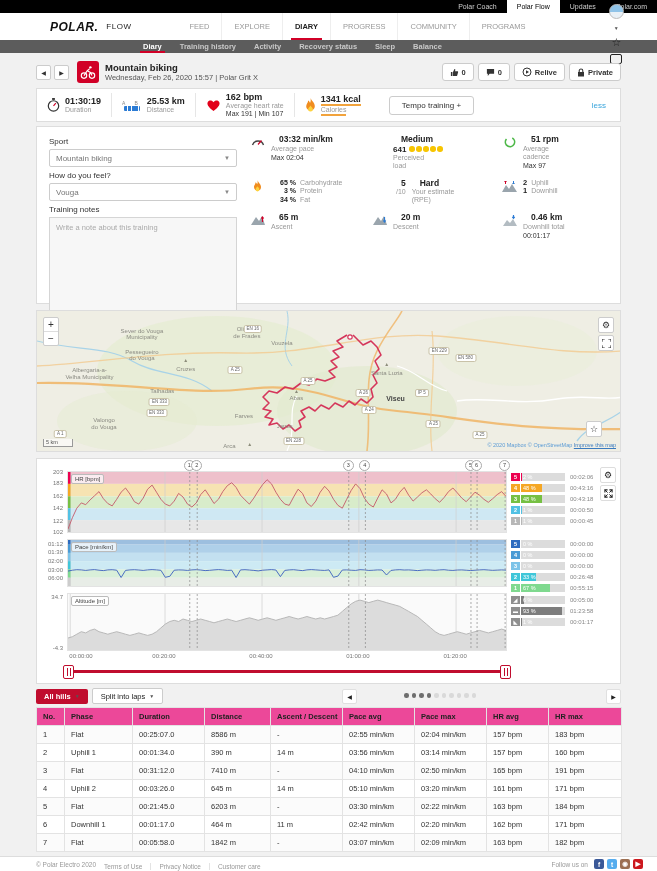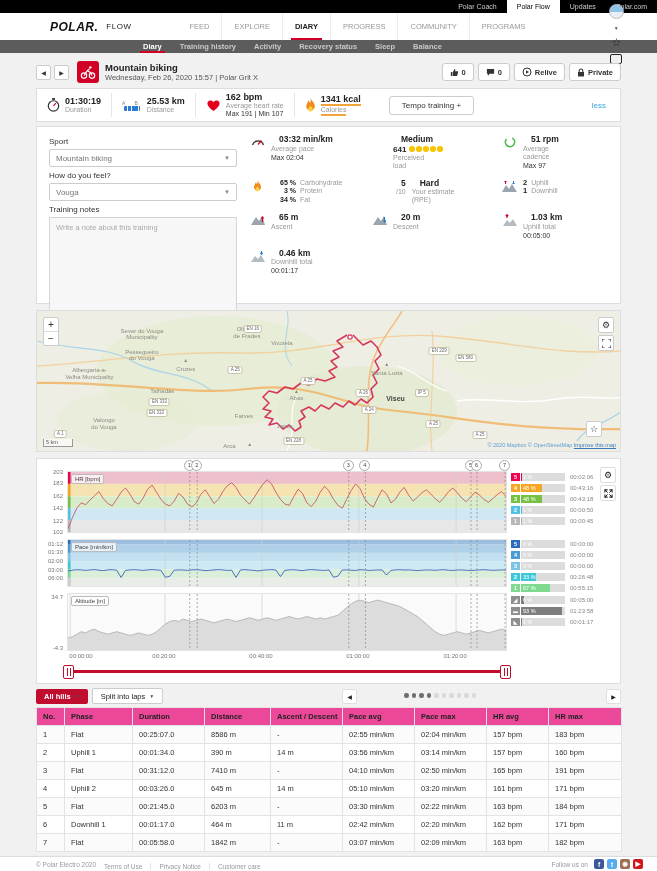--- a/index.html
+++ b/index.html
@@ -414,33 +414,20 @@
         <div class="stat">
           <span class="ic">
               <svg width="14" height="11" viewBox="0 0 14 11">
                 <path d="M0 11 L5 3 L8 7 L11 2 L14 11z" fill="#9aa5ad"></path>
                 <path d="M11.5 3 v5 M10.3 6.5 l1.2 1.5 1.2-1.5" stroke="#2b7bd4" stroke-width="1.2" fill="none"></path>
               </svg>
             </span>
           <div>
               <div class="v">20 m</div>
                <div class="l">Descent</div>
-            </div>
-          </div>
-        <div class="stat">
-          <span class="ic">
-              <svg width="14" height="12" viewBox="0 0 14 12">
-                <path d="M0 12 L4 6 L7 9 L10 5 L14 12z" fill="#b3bcc2"></path>
-                <path d="M4 4 v-3 M2.8 2.2 l1.2-1.5 1.2 1.5" stroke="#d10027" stroke-width="1.2" fill="none"></path>
-              </svg>
-            </span>
-          <div>
-              <div class="v">1.03 km</div>
-               <div class="l">Uphill total</div>
-               <div class="s">00:05:00</div>
             </div>
           </div>
         <div class="stat">
           <span class="ic">
               <svg width="14" height="12" viewBox="0 0 14 12">
                 <path d="M0 12 L4 6 L7 9 L10 5 L14 12z" fill="#b3bcc2"></path>
                 <path d="M10.5 1 v3 M9.3 2.8 l1.2 1.5 1.2-1.5" stroke="#2b7bd4" stroke-width="1.2" fill="none"></path>
               </svg>
             </span>
           <div>

